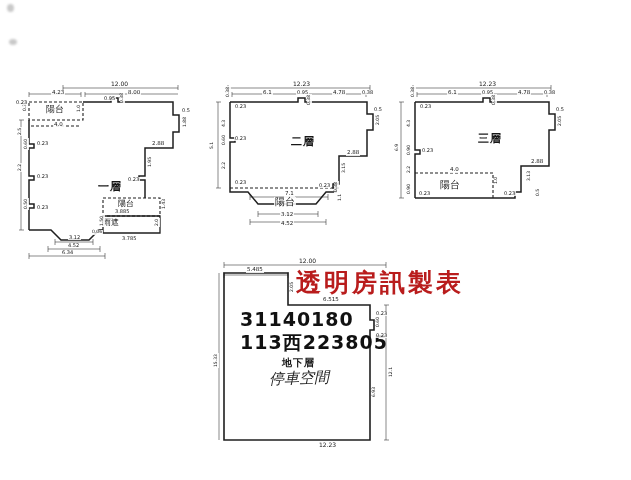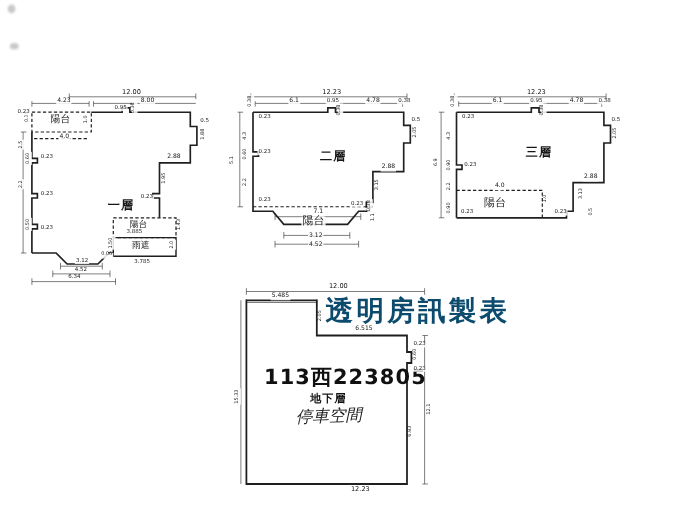--- a/index.html
+++ b/index.html
@@ -18,21 +18,21 @@
     font-family:"DejaVu Sans","Liberation Sans",sans-serif;
   }
   .lbl.rot{transform:rotate(-90deg);transform-origin:0 0;}
   .lbl.name{font-weight:bold;background:transparent;letter-spacing:1px;}
   .lbl.hand{
     font-family:"DejaVu Serif","Liberation Serif",serif;
     font-style:italic;transform:rotate(-2deg);background:transparent;color:#222;
   }
   .stamp{
     position:absolute;font-family:"DejaVu Serif","Liberation Serif",serif;
-    font-weight:600;letter-spacing:3px;color:#0c4a6e;white-space:nowrap;
+    font-weight:600;letter-spacing:3px;color:#b91c1c;white-space:nowrap;
   }
   .bignum{
     position:absolute;font-weight:bold;letter-spacing:1px;color:#111;
     font-family:"DejaVu Sans","Liberation Sans",sans-serif;white-space:nowrap;
   }
   .artifact{position:absolute;background:#c9c9c9;border-radius:50%;filter:blur(1px);}
 </style>
 </head>
 <body>
 
@@ -75,21 +75,21 @@
       <span class="lbl" style="left: 21px; top: 61px; font-size: 5px;">0.23</span>
       <span class="lbl" style="left: 21px; top: 94px; font-size: 5px;">0.23</span>
       <span class="lbl" style="left: 21px; top: 125px; font-size: 5px;">0.23</span>
       <span class="lbl rot" style="left: 3px; top: 56px; font-size: 4.5px;">2.5</span>
       <span class="lbl rot" style="left: 9px; top: 70px; font-size: 4.5px;">0.60</span>
       <span class="lbl rot" style="left: 3px; top: 92px; font-size: 4.5px;">2.2</span>
       <span class="lbl rot" style="left: 9px; top: 130px; font-size: 4.5px;">0.50</span>
       <span class="lbl" style="left: 102px; top: 120px; font-size: 8px;">陽台</span>
       <span class="lbl" style="left: 99px; top: 129px; font-size: 5px;">3.885</span>
       <span class="lbl rot" style="left: 147px; top: 130px; font-size: 4.5px;">1.43</span>
-      <span class="lbl" style="left: 104px; top: 139px; font-size: 8px;">雨遮</span>
+      <span class="lbl" style="left: 87px; top: 139px; font-size: 8px; font-family: Liberation Mono, monospace;">雨遮</span>
       <span class="lbl rot" style="left: 85px; top: 147px; font-size: 4.5px;">1.50</span>
       <span class="lbl rot" style="left: 140px; top: 147px; font-size: 4.5px;">2.0</span>
       <span class="lbl" style="left: 76px; top: 150px; font-size: 4.5px;">0.06</span>
       <span class="lbl" style="left: 106px; top: 156px; font-size: 5px;">3.785</span>
       <span class="lbl" style="left: 53px; top: 155px; font-size: 5px;">3.12</span>
       <span class="lbl" style="left: 52px; top: 163px; font-size: 5px;">4.52</span>
       <span class="lbl" style="left: 46px; top: 170px; font-size: 5px;">6.34</span>
     </div>
 
   <div class="plan" style="left:210px;top:80px;width:180px;height:160px;">
@@ -171,20 +171,21 @@
 
   <div class="plan" style="left:218px;top:258px;width:215px;height:215px;">
     <svg width="215" height="215" viewBox="0 0 215 215">
       <path d="M6,4 v6 M6,7 H168 M168,4 v6
                M6,14 v6 M6,17 H70 M70,14 v6
                M1,15 V182
                M168,47 V182 M166,47 h5 M166,182 h5" fill="none" stroke="#3a3a3a" stroke-width="0.6"></path>
       <path d="M6,15 H70 V47 H152 V62 H156 V72 H152 V182 H6 Z" fill="none" stroke="#1f1f1f" stroke-width="1.6"></path>
     </svg>
     <div class="stamp" style="left:78px;top:8px;font-size:25px;">透明房訊製表</div>
+    <div class="bignum" style="left:22px;top:50px;font-size:19px;">31140180</div>
     <div class="bignum" style="left:22px;top:72px;font-size:19px;">113西223805</div>
   <span class="lbl" style="left: 80px; top: 0px; font-size: 6px;">12.00</span>
       <span class="lbl" style="left: 28px; top: 9px; font-size: 5.5px;">5.485</span>
       <span class="lbl rot" style="left: 72px; top: 35px; font-size: 4.5px;">2.05</span>
       <span class="lbl" style="left: 104px; top: 39px; font-size: 5.5px;">6.515</span>
       <span class="lbl" style="left: 157px; top: 53px; font-size: 5px;">0.23</span>
       <span class="lbl rot" style="left: 158px; top: 70px; font-size: 4.5px;">0.60</span>
       <span class="lbl" style="left: 157px; top: 75px; font-size: 5px;">0.23</span>
       <span class="lbl rot" style="left: 171px; top: 120px; font-size: 4.5px;">12.1</span>
       <span class="lbl rot" style="left: 154px; top: 140px; font-size: 4.5px;">6.93</span>

